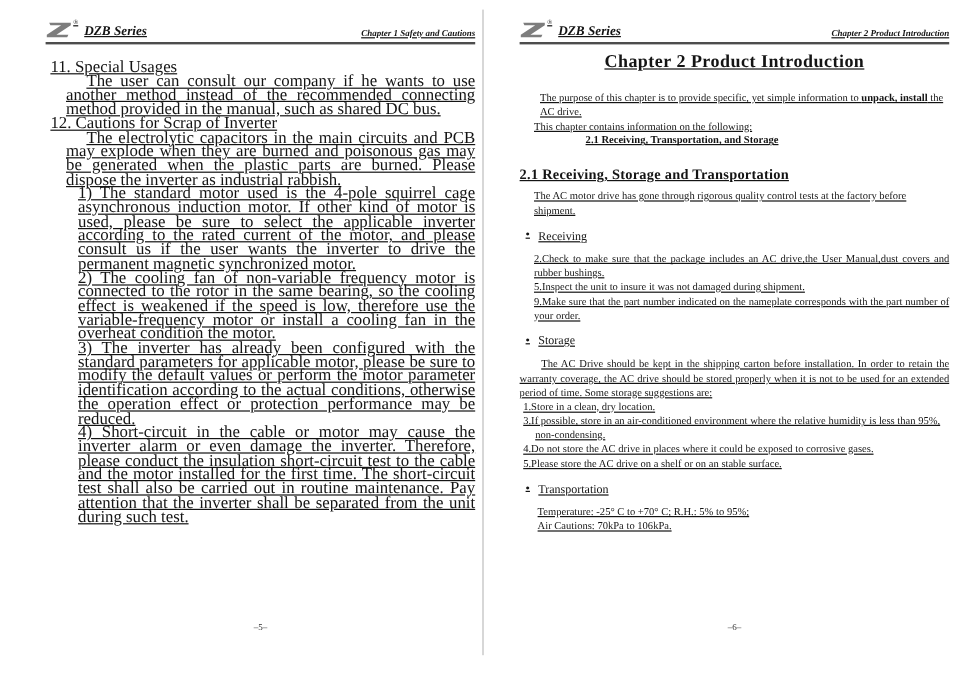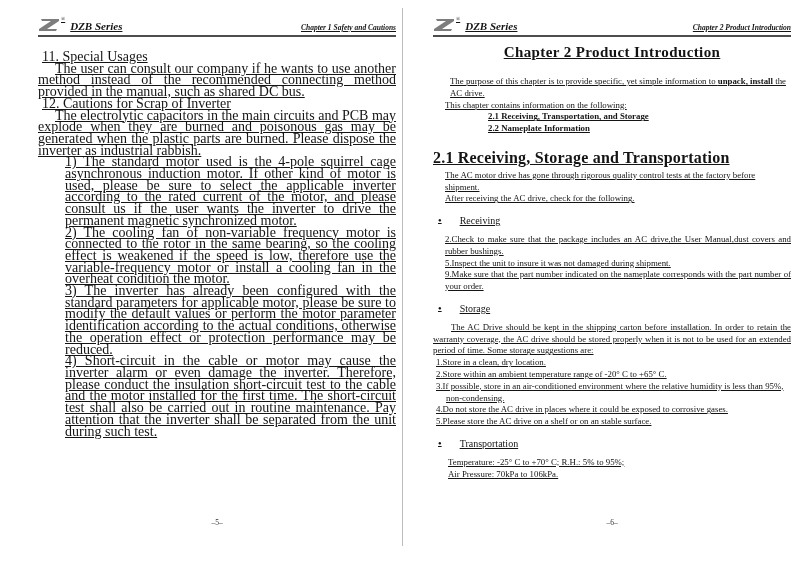--- a/index.html
+++ b/index.html
@@ -25,35 +25,35 @@
     display:flex; justify-content:space-between; align-items:flex-end;
     border-bottom:2px solid #4d4d4d; padding-bottom:3px; height:22px;
   }
   .brand { display:flex; align-items:flex-end; gap:3px; }
   .brand-name { font-weight:bold; font-style:italic; font-size:11px; line-height:11px; }
   .reg { font-size:5.5px; position:relative; top:-10px; left:-2px; }
   .hdr-chapter { font-weight:bold; font-style:italic; font-size:7.5px; line-height:9px; }
 
   .body-l { margin-top:14px; font-size:14px; line-height:11.7px; text-align:justify; }
   .blk-item { margin-left:4px; text-align:left; }
-  .blk-para { text-indent:17px; }
+  .blk-para { text-indent:17px;margin-left:17px; }
   .blk-sub  { margin-left:27px; }
 
   .chapter-title {
     text-align:center; font-weight:bold; font-size:15px;
     margin-top:7px; letter-spacing:0.4px;
   }
   .body-r { font-size:8.8px; line-height:11.8px; }
   .intro1 { margin-top:15px; margin-left:17px; }
   .intro2 { margin-left:12px; }
   .toc-item { margin-left:55px; font-weight:bold; }
-  .sec-heading { font-weight:bold; font-size:16px; margin-top:17px; letter-spacing:0.2px; }
+  .sec-heading { font-weight:bold; font-size:12px; margin-top:17px; letter-spacing:0.2px; }
   .rp { margin-left:12px; }
   .rp-first { margin-top:6px; }
-  .bullet-row { display:flex; align-items:center; gap:18px; margin:10px 0 7px 5px; font-size:10px; }
+  .bullet-row { display:flex; align-items:center; gap:7px; margin:10px 0 7px 5px; font-size:10px; }
   .dot { font-size:6px; line-height:6px; position:relative; top:-1px; }
   .list-r { margin-left:12px; text-align:justify; }
   .storage-para { text-indent:18px; text-align:justify; }
   .list-s { margin-left:3px; }
   .hang { padding-left:10px; text-indent:-10px; }
   .list-t { margin-left:15px; }
   .transport-block { margin-top:2px; }
   .pagenum {
     position:absolute; top:508px; left:0; right:0;
     text-align:center; font-size:7.5px; color:#333;
@@ -107,48 +107,45 @@
       </div>
       <div class="hdr-chapter">Chapter 2 Product Introduction</div>
     </div>
 
     <div class="chapter-title">Chapter 2 Product Introduction</div>
 
     <div class="body-r">
       <div class="intro1"><span>The purpose of this chapter is to provide specific, yet simple information to </span><b>unpack, install</b><span> the AC drive.</span></div>
       <div class="intro2">This chapter contains information on the following:</div>
       <div class="toc-item">2.1 Receiving, Transportation, and Storage</div>
-      <div class="toc-item">2.2 Nameplate Information</div>
 
       <div class="sec-heading">2.1 Receiving, Storage and Transportation</div>
       <div class="rp rp-first">The AC motor drive has gone through rigorous quality control tests at the factory before shipment.</div>
-      <div class="rp">After receiving the AC drive, check for the following.</div>
 
       <div class="bullet-row">
         <span class="dot">●</span>
         <span>Receiving</span>
       </div>
       <div class="list-r">2.Check to make sure that the package includes an AC drive,the User Manual,dust covers and  rubber bushings.</div>
       <div class="list-r">5.Inspect the unit to insure it was not damaged during shipment.</div>
       <div class="list-r">9.Make sure that the part number indicated on the nameplate corresponds with the part number of your order.</div>
 
       <div class="bullet-row">
         <span class="dot">●</span>
         <span>Storage</span>
       </div>
       <div class="storage-para">The AC Drive should be kept in the shipping carton before installation. In order to retain the warranty coverage, the AC drive should be stored properly  when it is not to be used for an extended period of time. Some storage suggestions are:</div>
       <div class="list-s">1.Store in a clean, dry location.</div>
-      <div class="list-s">2.Store within an ambient temperature range of -20° C to +65° C.</div>
       <div class="list-s hang">3.If possible, store in an air-conditioned environment where the relative humidity  is less than 95%, non-condensing.</div>
       <div class="list-s">4.Do not store the AC drive in places where it could be exposed to corrosive gases.</div>
       <div class="list-s">5.Please store the AC drive on a shelf or on an stable surface.</div>
 
       <div class="bullet-row">
         <span class="dot">●</span>
         <span>Transportation</span>
       </div>
       <div class="list-t transport-block">Temperature: -25° C to +70° C; R.H.: 5% to 95%;</div>
-      <div class="list-t">Air Pressure: 70kPa to 106kPa.</div>
+      <div class="list-t">Air Cautions: 70kPa to 106kPa.</div>
     </div>
 
     <div class="pagenum">–6–</div>
   </div>
 </div>
 
 </body></html>

